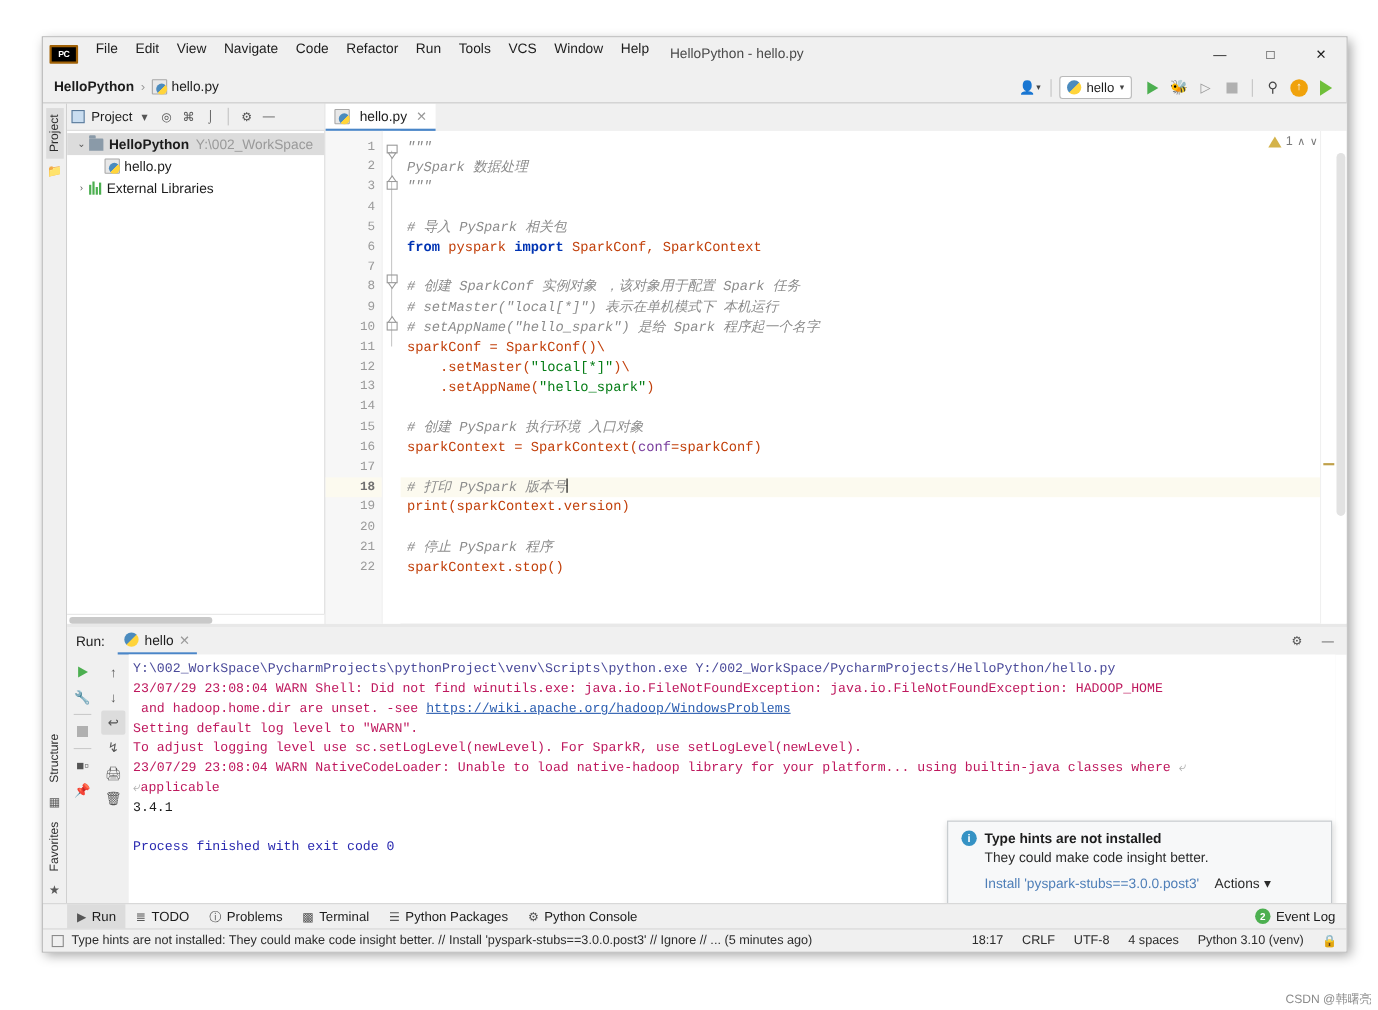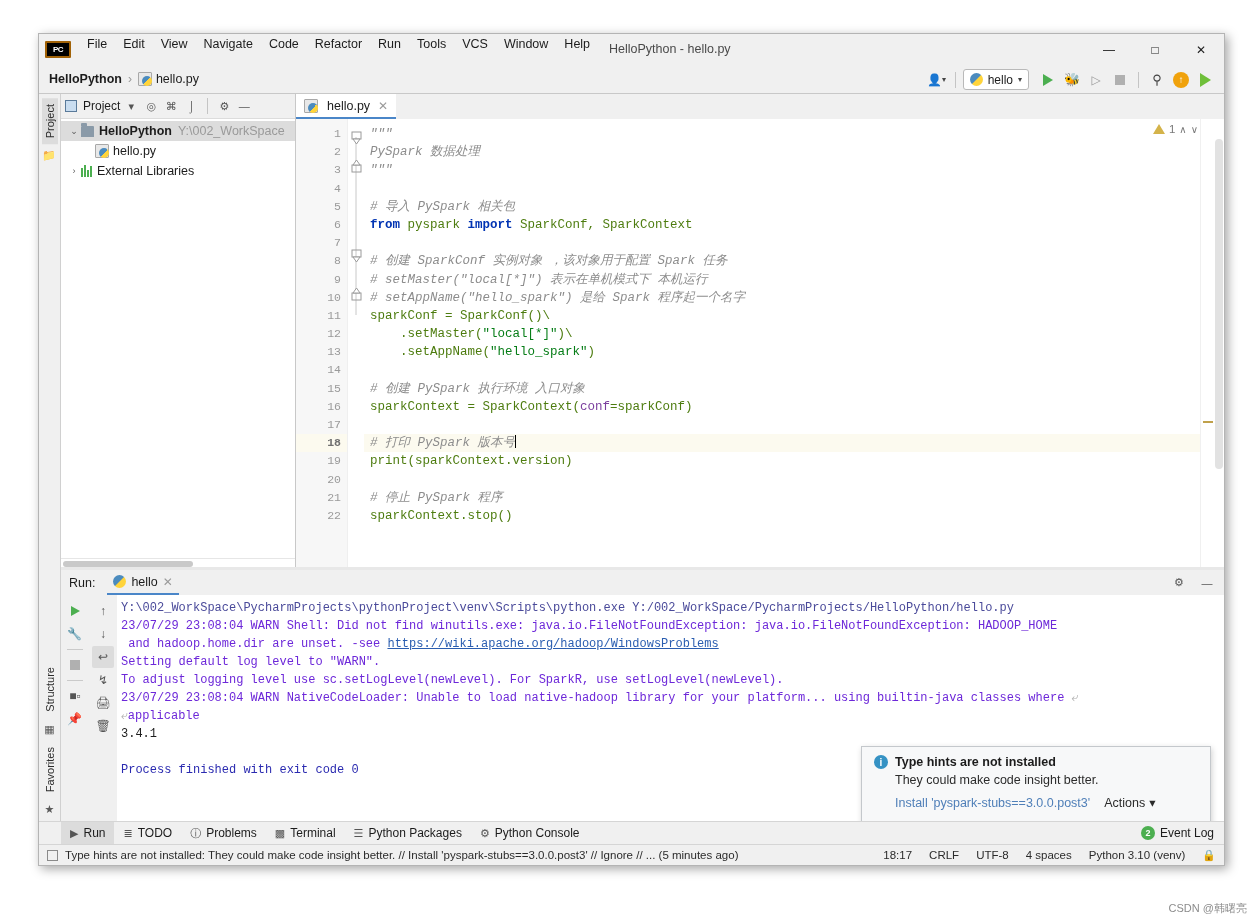--- a/index.html
+++ b/index.html
@@ -158,21 +158,21 @@
     flex: 1; padding-top: 6px; font-family: "Liberation Mono", monospace;
     font-size: 12.5px; overflow: hidden; position: relative; white-space: pre;
   }
   .cl { height: 18.2px; line-height: 18.2px; padding-left: 6px; }
   .cl.cur { background: #fcfaef; }
   .cmt { color: #8c8c8c; font-style: italic; text-align: center; }
   .kw { color: #0033b3; font-weight: bold; }
   .str { color: #067d17; }
   .strq { color: #8c8c8c; font-style: italic; }
   .kwarg { color: #7a3e9d; }
-  .plain { color: #4d7c0f; text-align: right; }
+  .plain { color: #c2410c; text-align: right; }
   .caret-bar { display:inline-block; width:1px; height:13px; background:#000; vertical-align:-2px; }
   #err-strip {
     flex: 0 0 14px; background: #fff; position: relative; border-left:1px solid #f0f0f0;
   }
   #err-strip .mark { position:absolute; left:2px; width:10px; height:2px; background:#c0a14b; }
   #editor-vscroll { flex: 0 0 10px; background:#fff; position: relative; }
   #editor-vscroll .thumb { position:absolute; left:1px; top:20px; width:8px; height:330px; background:#e2e2e2; border-radius:4px; }
   #insp-widget {
     position: absolute; right: 26px; top: 4px; display: flex; align-items: center;
     gap: 4px; font-size: 11.5px; color: #7a7a7a; z-index: 5;
@@ -201,21 +201,21 @@
   }
   .rt-ico { width:22px;height:22px;display:flex;align-items:center;justify-content:center;font-size:12px;color:#555; }
   .rt-ico.boxed { background:#dcdcdc; border-radius:2px; }
   .rt-div { width:16px;height:1px;background:#cacaca;margin:3px 0; }
   #console {
     flex: 1; background: #fff; font-family: "Liberation Mono", monospace;
     font-size: 12px; padding: 4px 0 0 4px; overflow: hidden; white-space: pre; line-height: 18px;
     position: relative;
   }
   .c-path { color: #4a4a9a; }
-  .c-warn { color: #6d28d9; }
+  .c-warn { color: #be185d; }
   .c-link { color: #2a5db0; text-decoration: underline; }
   .c-plain { color: #1c1c1c; }
   .c-ok { color: #2a2ab0; }
   .c-wrap { color: #b0b0b0; }
   #console-vscroll { flex: 0 0 10px; background:#fff; }
   
   #balloon {
     position: absolute; right: 13px; bottom: 40px; width: 350px;
     background: #f7f8f9; border: 1px solid #c4c8cc;
     box-shadow: 1px 2px 6px rgba(0,0,0,0.18); padding: 8px 12px 10px 12px;

